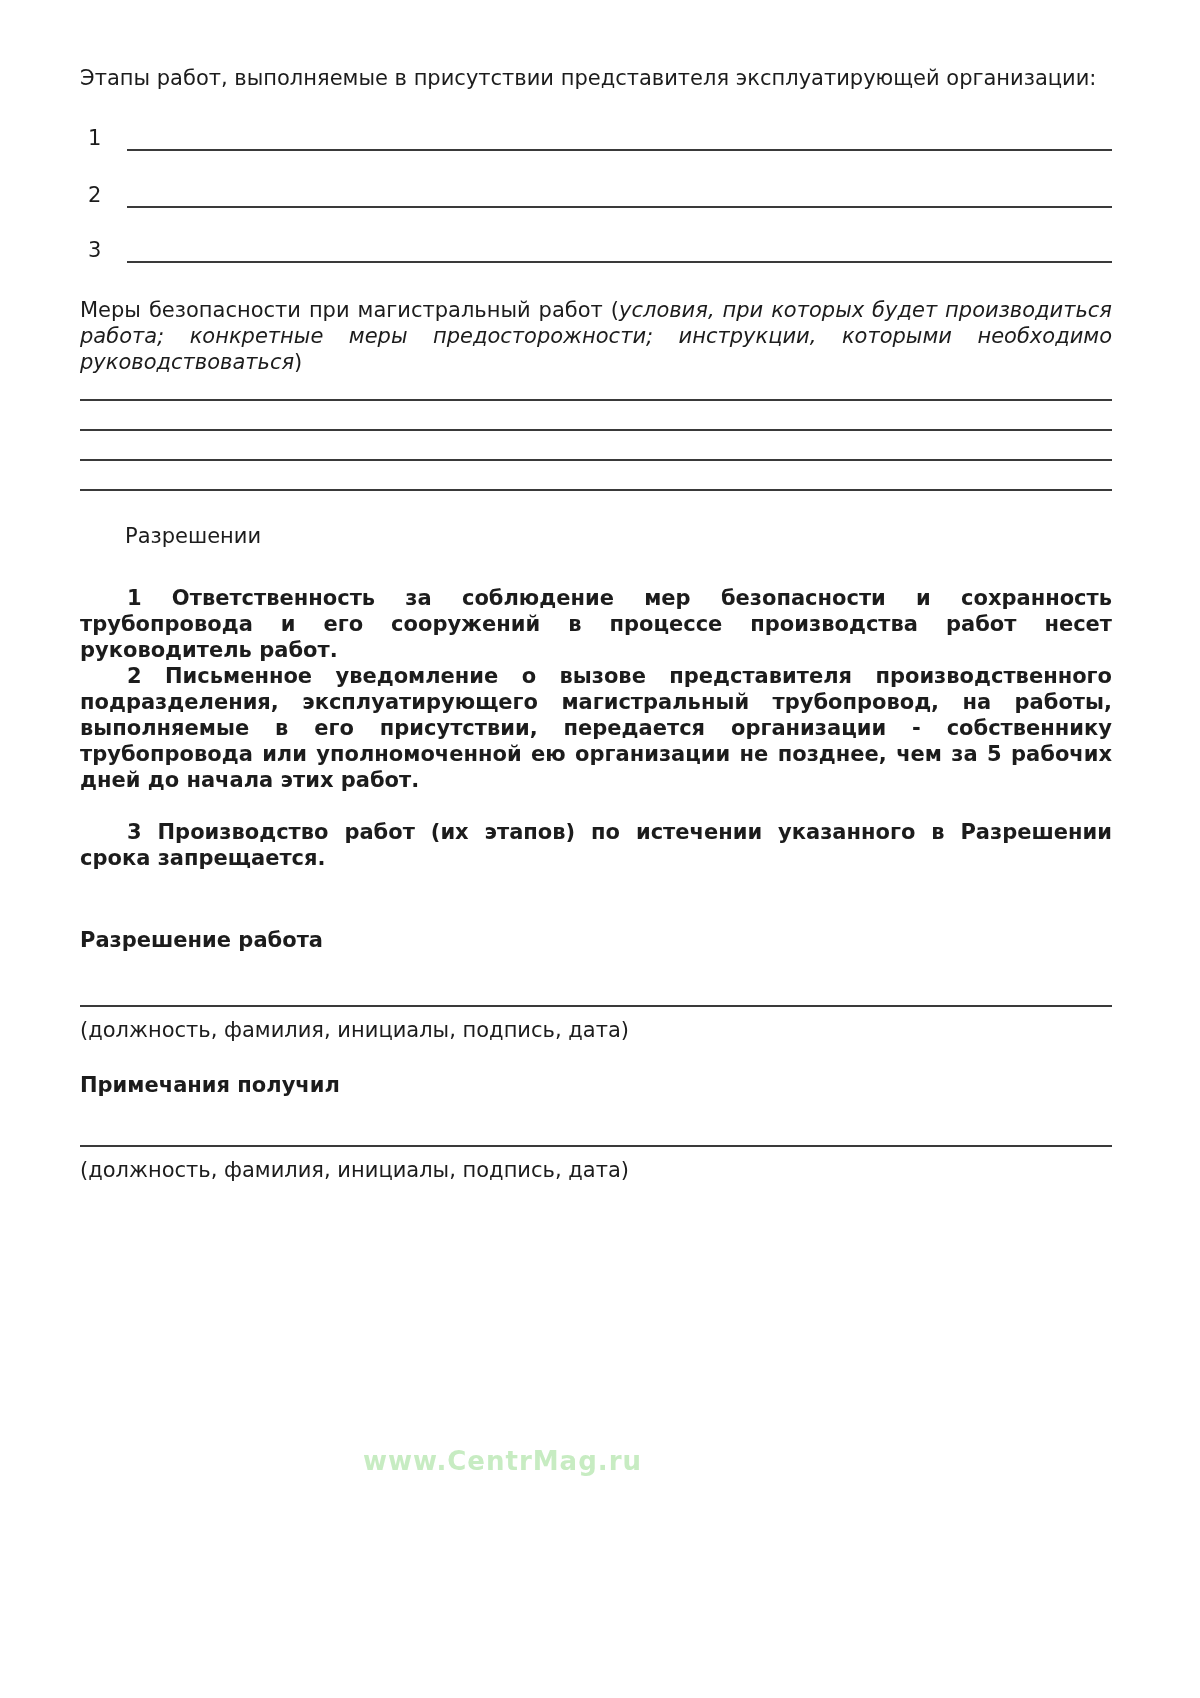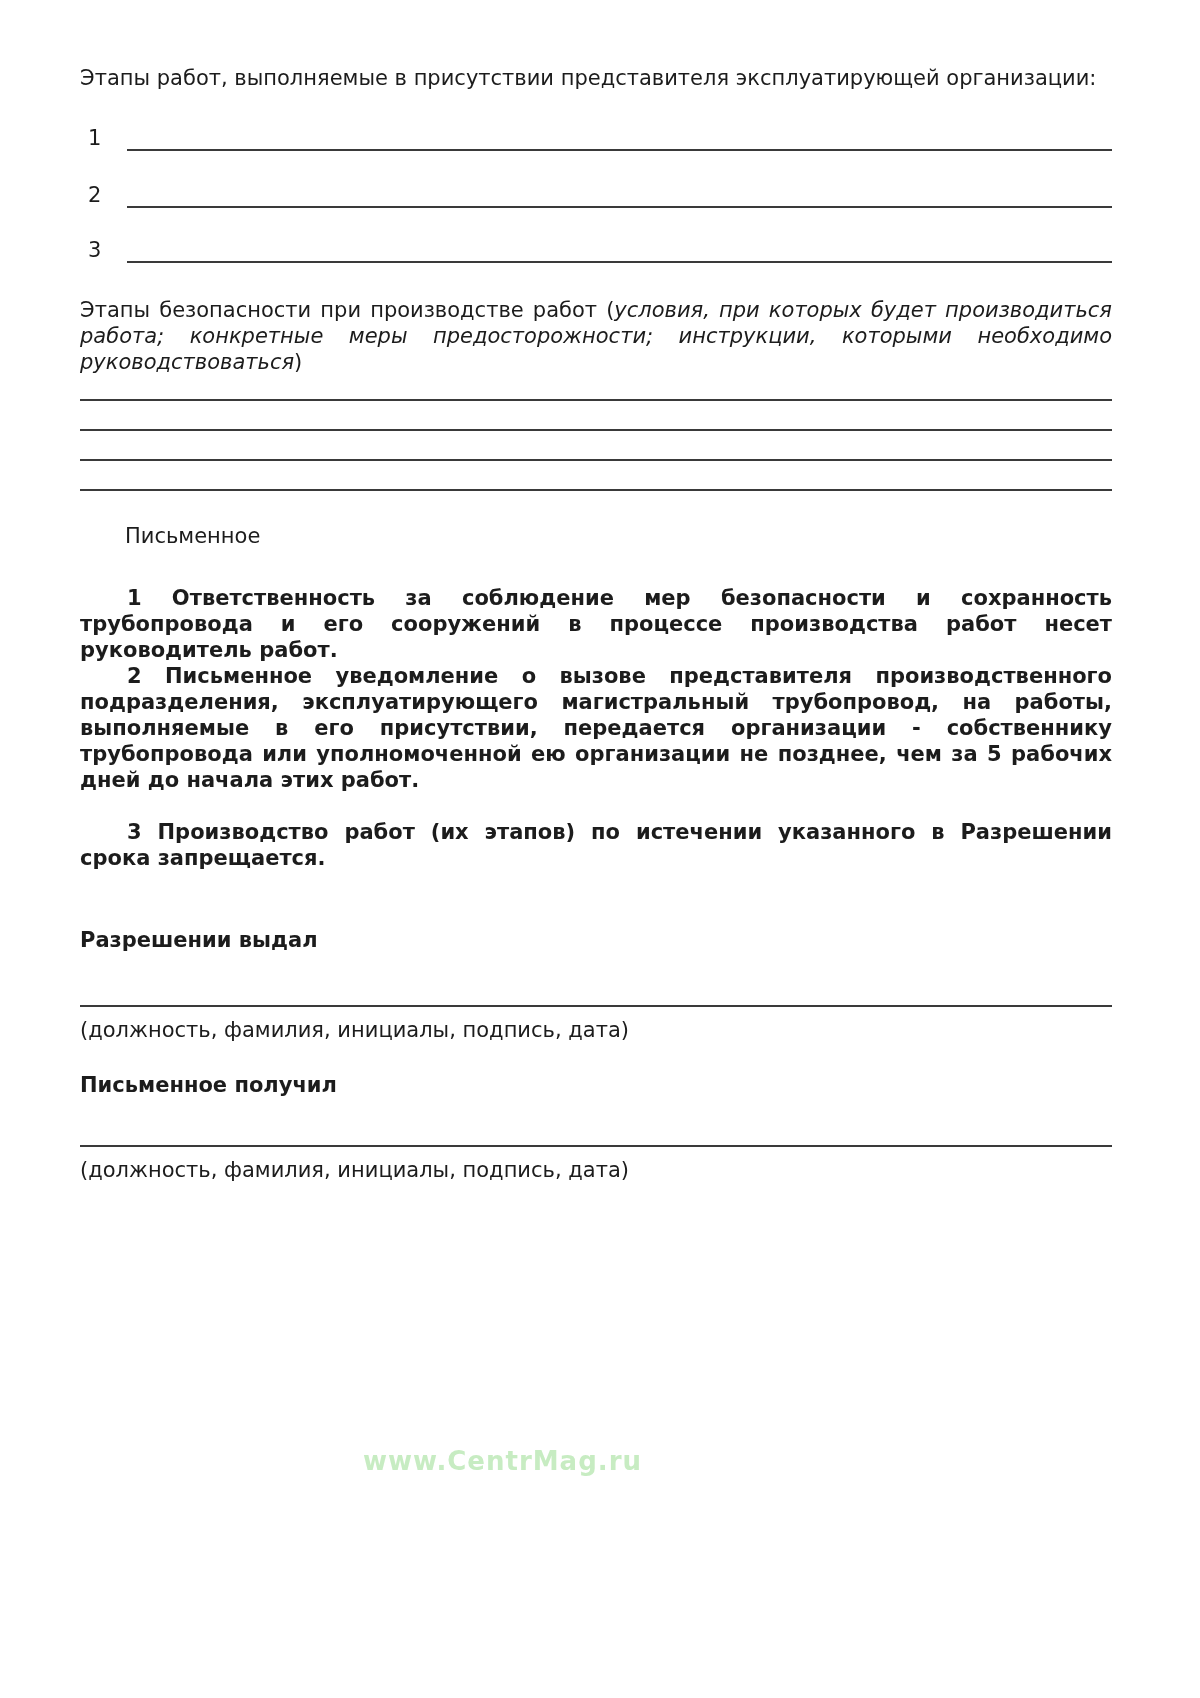--- a/index.html
+++ b/index.html
@@ -102,42 +102,42 @@
   <div class="stage-row r2">
     <span class="stage-num">2</span>
     <span class="stage-line" style="border-bottom-color: rgb(58, 58, 58);"></span>
   </div>
 
   <div class="stage-row r3">
     <span class="stage-num">3</span>
     <span class="stage-line" style="border-bottom-color: rgb(58, 58, 58);"></span>
   </div>
 
-  <p class="para safety"><span>Этапы безопасности при производстве работ (</span><em>условия, при которых будет производиться работа; конкретные меры предосторожности; инструкции, которыми необходимо руководствоваться</em><span>)</span></p>
+  <p class="para safety"><span>Меры безопасности при магистральный работ (</span><em>условия, при которых будет производиться работа; конкретные меры предосторожности; инструкции, которыми необходимо руководствоваться</em><span>)</span></p>
 
   <div class="rule first" style="border-bottom-color: rgb(58, 58, 58);"></div>
   <div class="rule mid" style="border-bottom-color: rgb(58, 58, 58);"></div>
   <div class="rule mid" style="border-bottom-color: rgb(58, 58, 58);"></div>
   <div class="rule mid" style="border-bottom-color: rgb(58, 58, 58);"></div>
 
-  <p class="notes-heading">Письменное</p>
+  <p class="notes-heading">Разрешении</p>
 
   <p class="para note n1">1 Ответственность за соблюдение мер безопасности и сохранность трубопровода и его сооружений в процессе производства работ несет руководитель работ.</p>
 
   <p class="para note n2">2 Письменное уведомление о вызове представителя производственного подразделения, эксплуатирующего магистральный трубопровод, на работы, выполняемые в его присутствии, передается организации - собственнику трубопровода или уполномоченной ею организации не позднее, чем за 5 рабочих дней до начала этих работ.</p>
 
   <p class="para note n3">3 Производство работ (их этапов) по истечении указанного в Разрешении срока запрещается.</p>
 
-  <p class="sig-label s1">Разрешении выдал</p>
+  <p class="sig-label s1">Разрешение работа</p>
 
   <div class="rule sig1" style="border-bottom-color: rgb(58, 58, 58);"></div>
 
   <p class="caption">(должность, фамилия, инициалы, подпись, дата)</p>
 
-  <p class="sig-label s2">Письменное получил</p>
+  <p class="sig-label s2">Примечания получил</p>
 
   <div class="rule sig2" style="border-bottom-color: rgb(58, 58, 58);"></div>
 
   <p class="caption">(должность, фамилия, инициалы, подпись, дата)</p>
 
   <div class="watermark" style="color: rgb(199, 236, 194);">www.CentrMag.ru</div>
 
 </div>
 
 </body></html>

